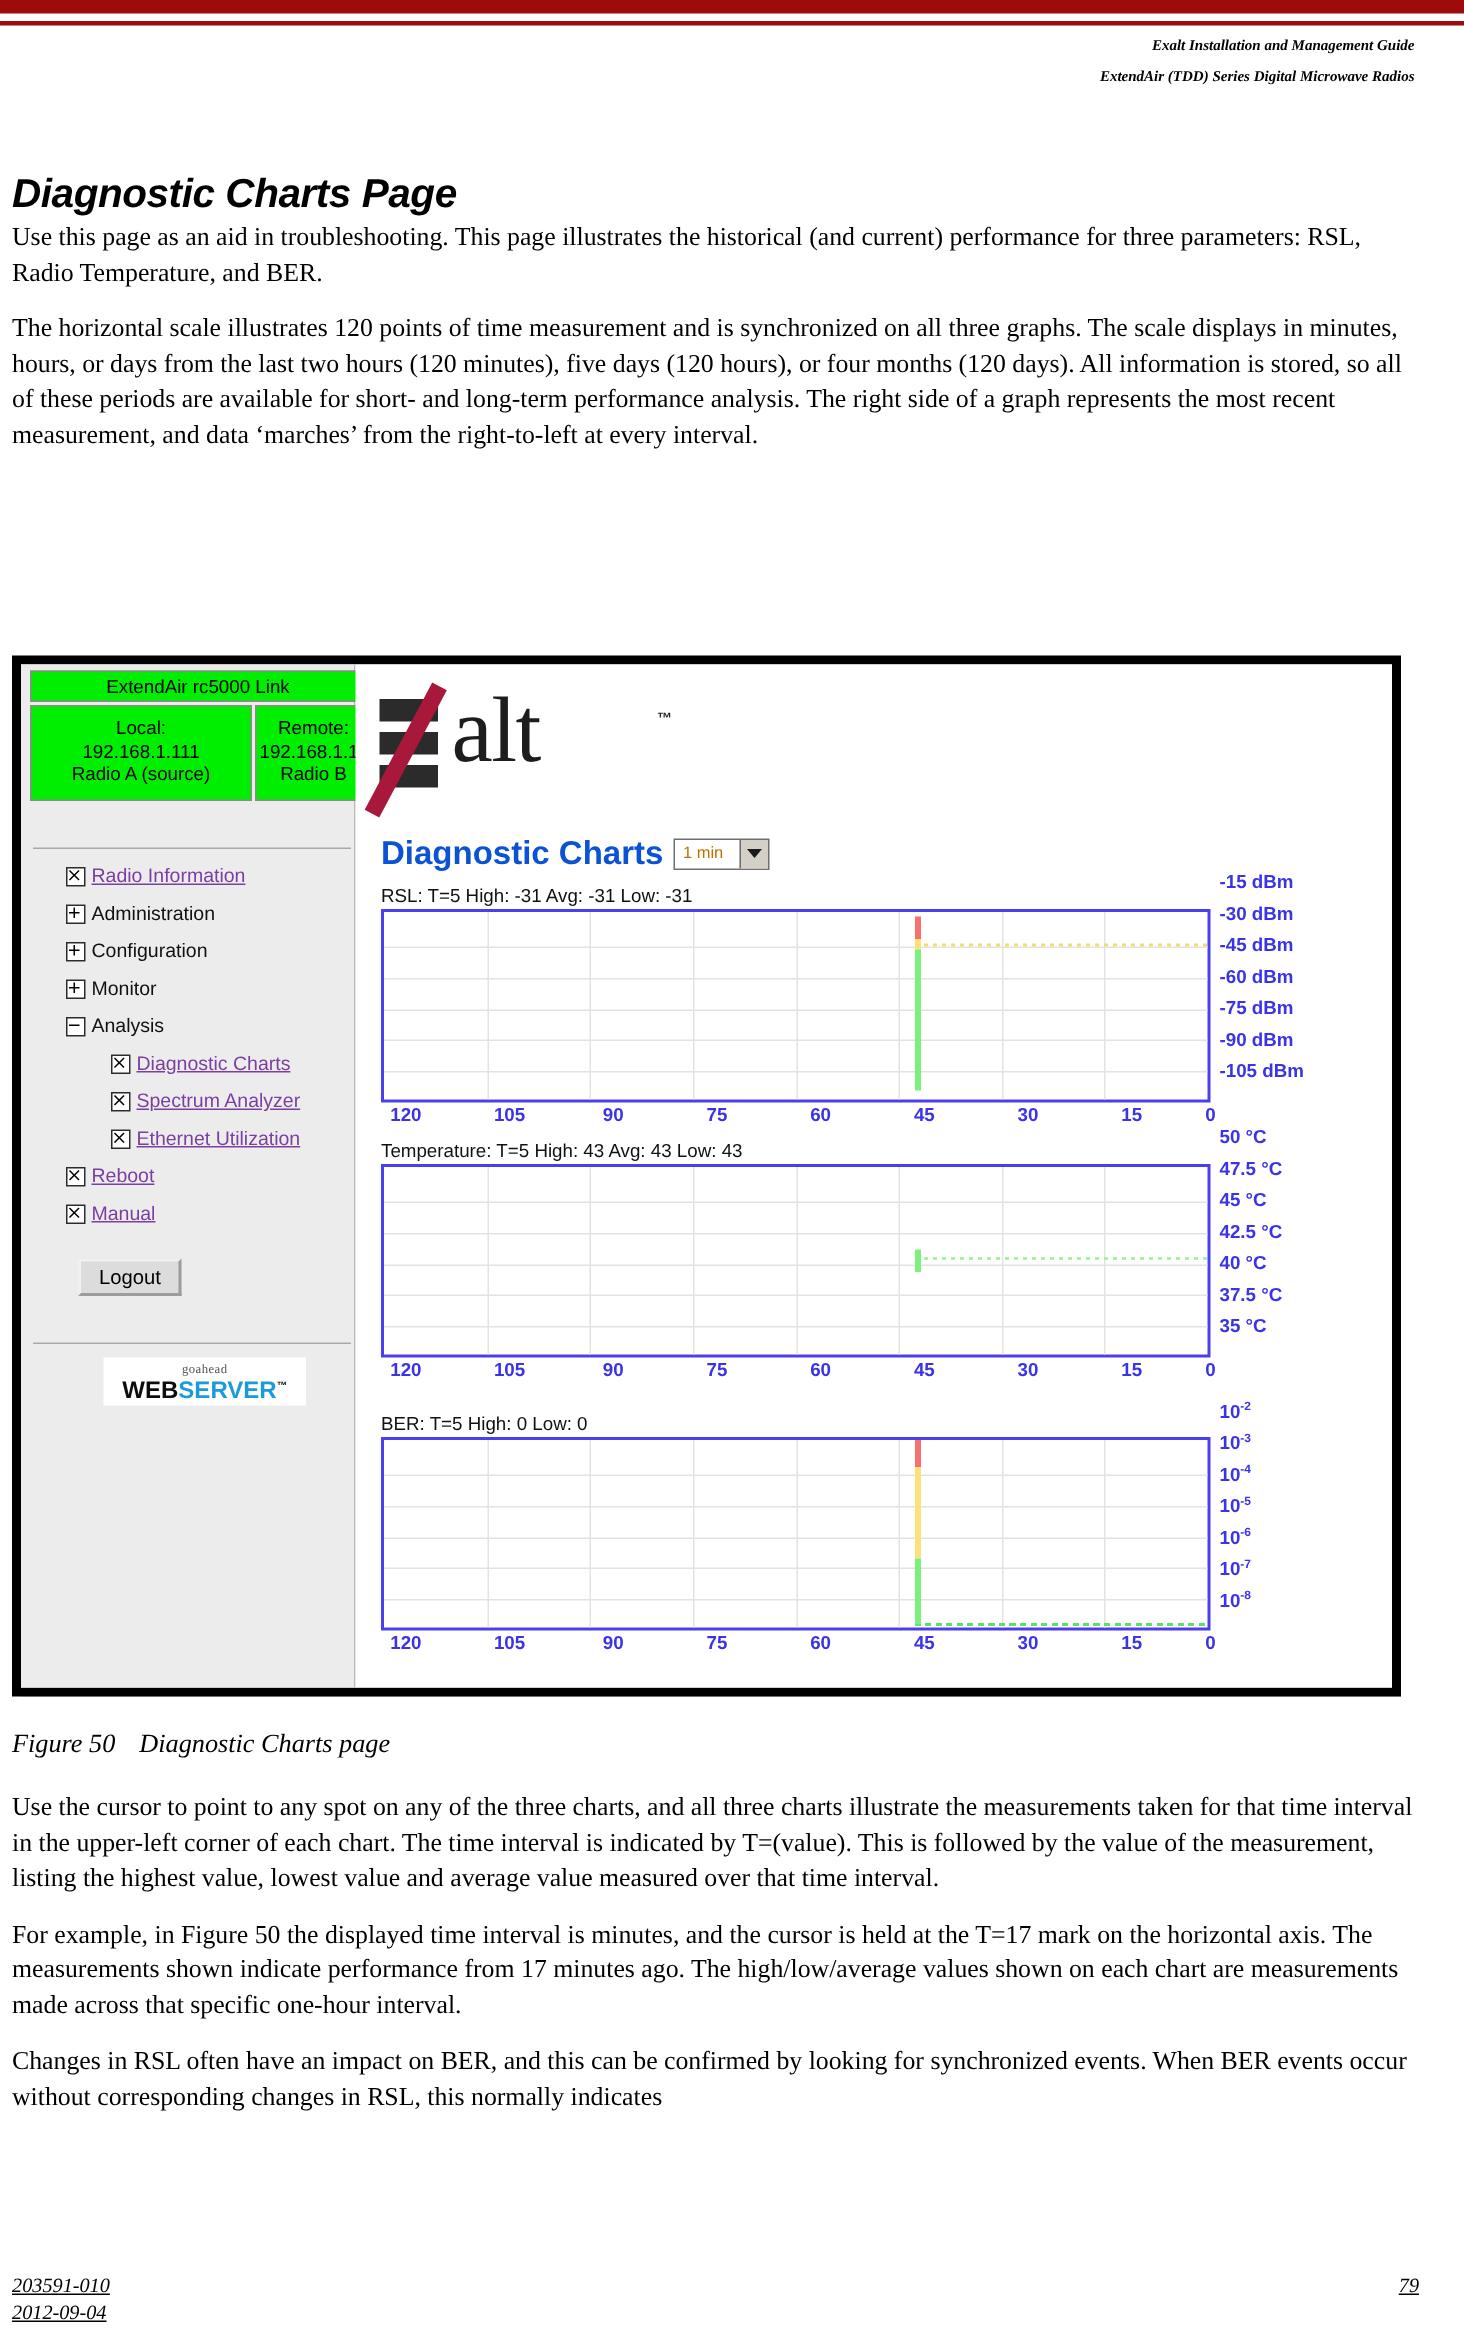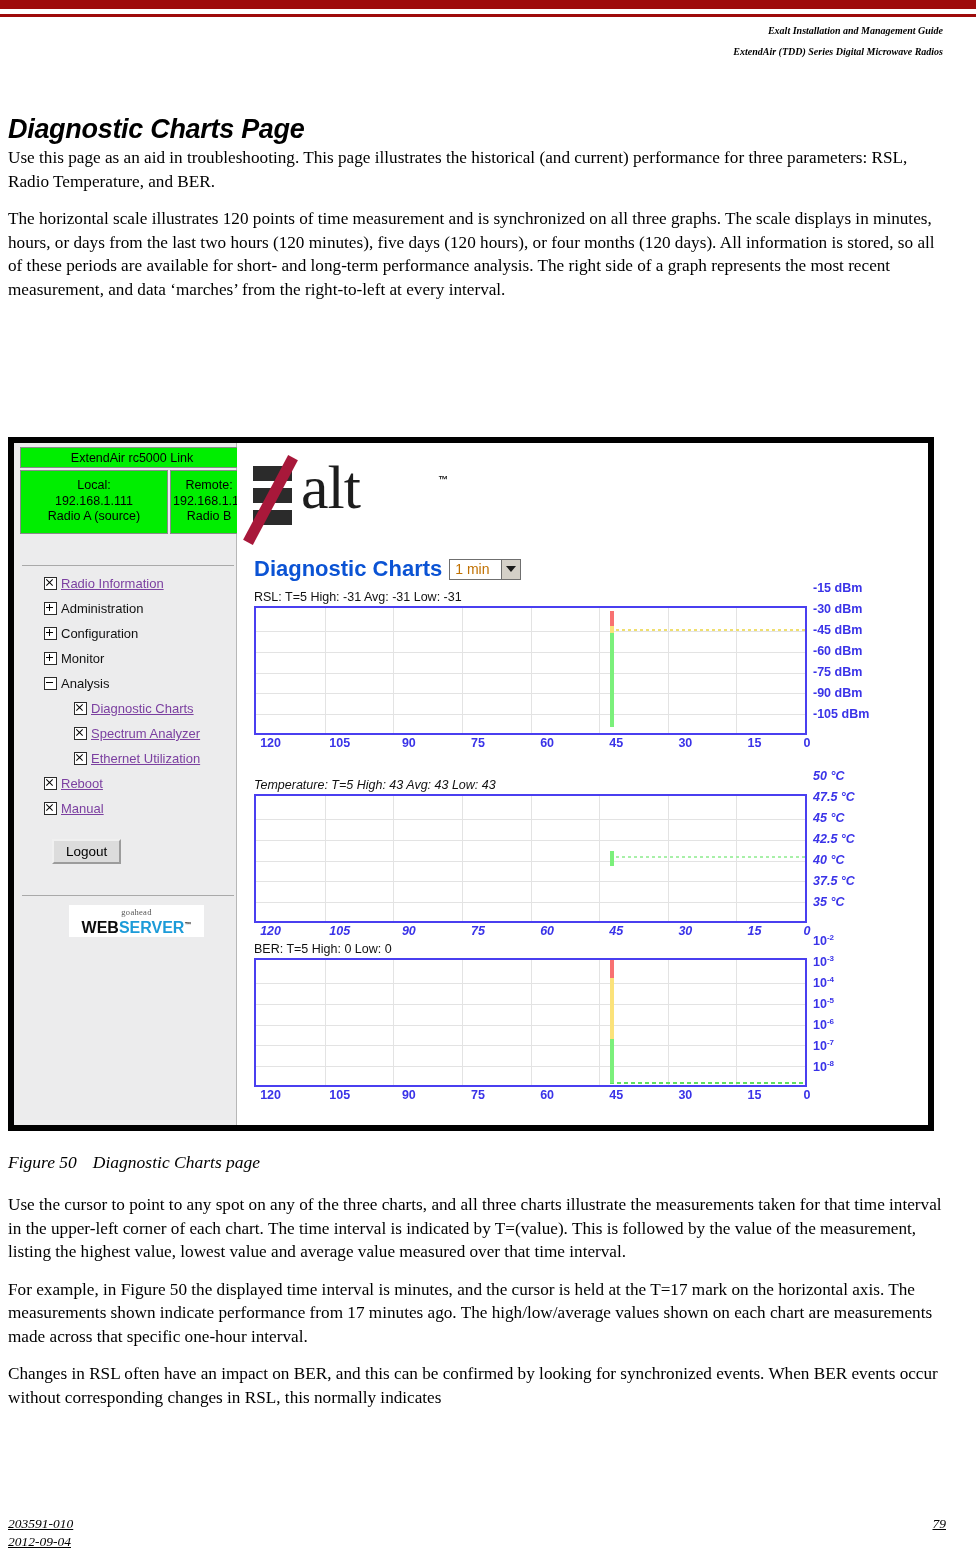--- a/index.html
+++ b/index.html
@@ -58,21 +58,21 @@
   .link-row{display:flex;margin-top:2px;}
   .link-cell{background:#00ee00;border:1px solid #8a8a8a;box-sizing:border-box;
              font-family:"Liberation Sans",sans-serif;font-size:12.5px;color:#000;
              text-align:center;padding:7px 2px 8px;line-height:15.5px;}
   .link-cell.local{width:172px;}
   .link-cell.remote{width:78px;margin-left:2px;}
 
   .sb-divider{position:absolute;left:8px;top:122px;width:212px;height:1px;background:#a9a9a9;}
 
   .navlist{position:absolute;left:30px;top:133px;width:200px;}
-  .nav-item{display:flex;align-items:center;margin-bottom:10px;white-space:nowrap;}
+  .nav-item{display:flex;align-items:flex-end;margin-bottom:10px;white-space:nowrap;}
   .nav-item.indent{margin-left:30px;}
   .nav-box{display:inline-block;width:11px;height:11px;border:1px solid #2b2b2b;
            position:relative;margin-right:4px;flex:none;background:#fff;}
   .nav-box.plus::before{content:"";position:absolute;left:4px;top:1px;width:1px;height:7px;background:#000;}
   .nav-box.plus::after{content:"";position:absolute;left:1px;top:4px;width:7px;height:1px;background:#000;}
   .nav-box.minus::after{content:"";position:absolute;left:1px;top:4px;width:7px;height:1px;background:#000;}
   .nav-box.cross::before{content:"";position:absolute;left:0px;top:4px;width:9px;height:1px;background:#000;
                          transform:rotate(45deg);}
   .nav-box.cross::after{content:"";position:absolute;left:0px;top:4px;width:9px;height:1px;background:#000;
                         transform:rotate(-45deg);}
@@ -106,21 +106,21 @@
   .logo-text{position:absolute;left:48px;top:4px;font-family:"Liberation Serif",serif;
              font-size:62px;line-height:62px;color:#1d1d1d;letter-spacing:-1px;}
   .logo-tm{position:absolute;left:185px;top:22px;font-family:"Liberation Sans",sans-serif;
            font-size:10px;color:#1d1d1d;font-weight:bold;}
 
   
   .dc-row{position:absolute;left:17px;top:113px;display:flex;align-items:center;}
   .dc-title{font-family:"Liberation Sans",sans-serif;font-weight:bold;font-size:22px;color:#0b53d4;}
   .dc-select{margin-left:7px;display:flex;align-items:stretch;border:1px solid #6f6f6f;
              background:#fff;height:19px;}
-  .dc-select .val{font-family:"Liberation Sans",sans-serif;font-size:14px;color:#c07000;
+  .dc-select .val{font-family:"Liberation Sans",sans-serif;font-size:11px;color:#c07000;
                   padding:1px 11px 1px 5px;line-height:17px;white-space:nowrap;}
   .dc-select .arrow{width:18px;background:#d4d0c8;border-left:1px solid #6f6f6f;
                     display:flex;align-items:center;justify-content:center;}
   .dc-select .arrow span{border-left:5px solid transparent;border-right:5px solid transparent;
                          border-top:6px solid #1a1a1a;display:block;}
 
   
   .chart{position:absolute;left:17px;width:660px;}
   .chart-title{font-family:"Liberation Sans",sans-serif;font-size:12.5px;color:#111;
                margin-bottom:2px;white-space:nowrap;}
@@ -303,21 +303,21 @@
             <span class="xlab" style="left:28%">90</span>
             <span class="xlab" style="left:40.5%">75</span>
             <span class="xlab" style="left:53%">60</span>
             <span class="xlab" style="left:65.5%">45</span>
             <span class="xlab" style="left:78%">30</span>
             <span class="xlab" style="left:90.5%">15</span>
             <span class="xlab" style="left:100%">0</span>
           </div>
         </div>
 
-        <div class="chart" style="top:335px;font-style:italic;">
+        <div class="chart" style="top:317px;">
           <div class="chart-title">Temperature: T=5 High: 43 Avg: 43 Low: 43</div>
           <div class="plot-area">
             <div class="gl-h" style="top:18.3%"></div>
             <div class="gl-h" style="top:35%"></div>
             <div class="gl-h" style="top:51.6%"></div>
             <div class="gl-h" style="top:68.3%"></div>
             <div class="gl-h" style="top:85%"></div>
             <div class="gl-v" style="left:12.5%"></div>
             <div class="gl-v" style="left:25%"></div>
             <div class="gl-v" style="left:37.5%"></div>

